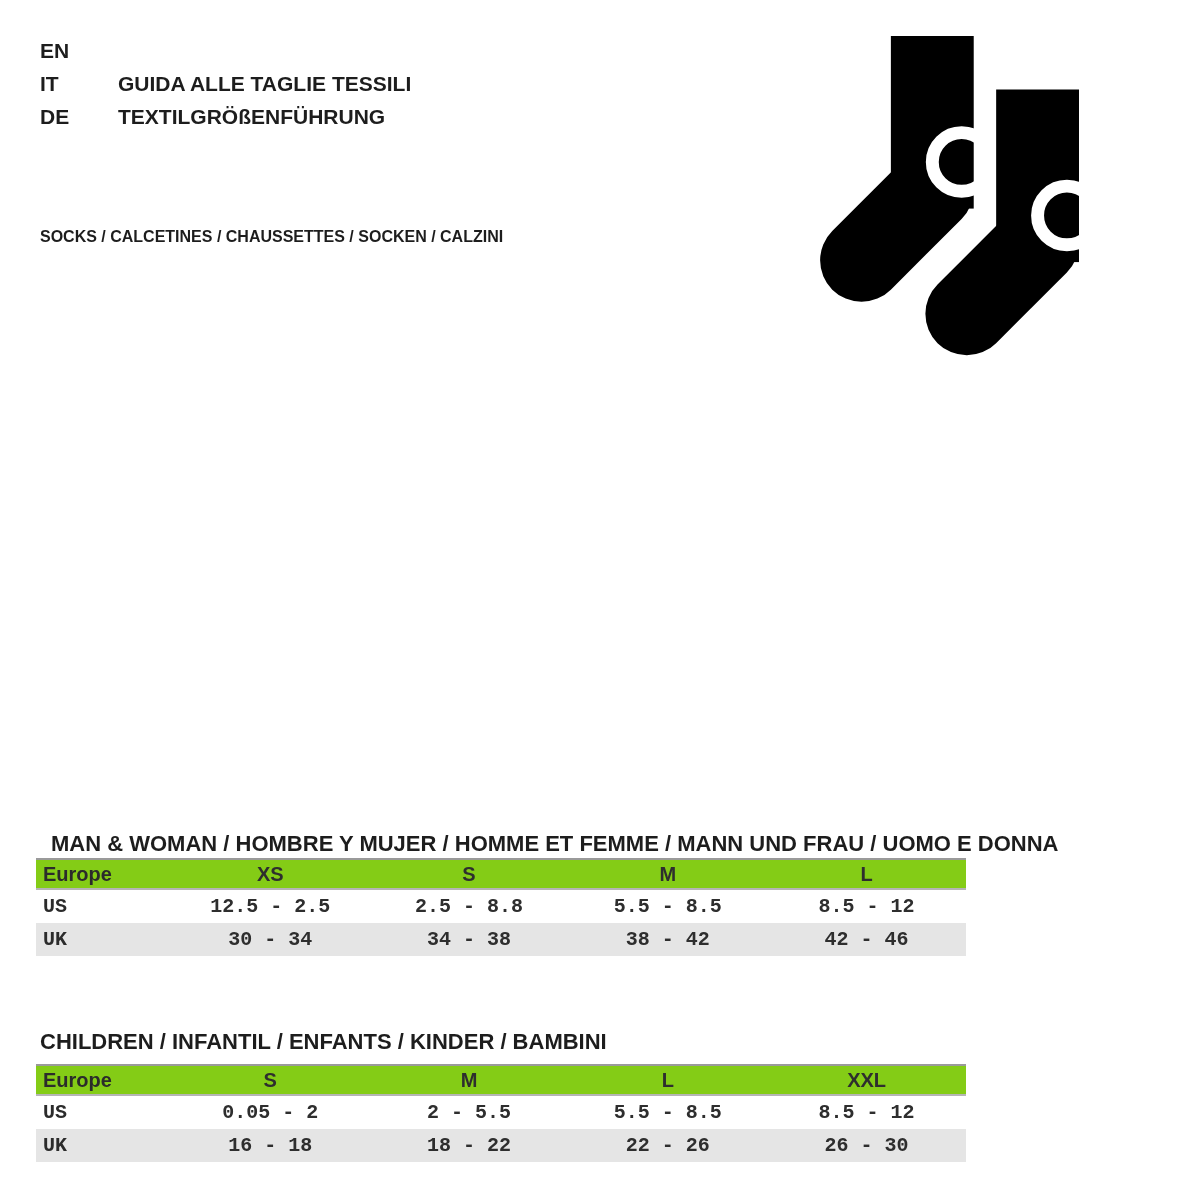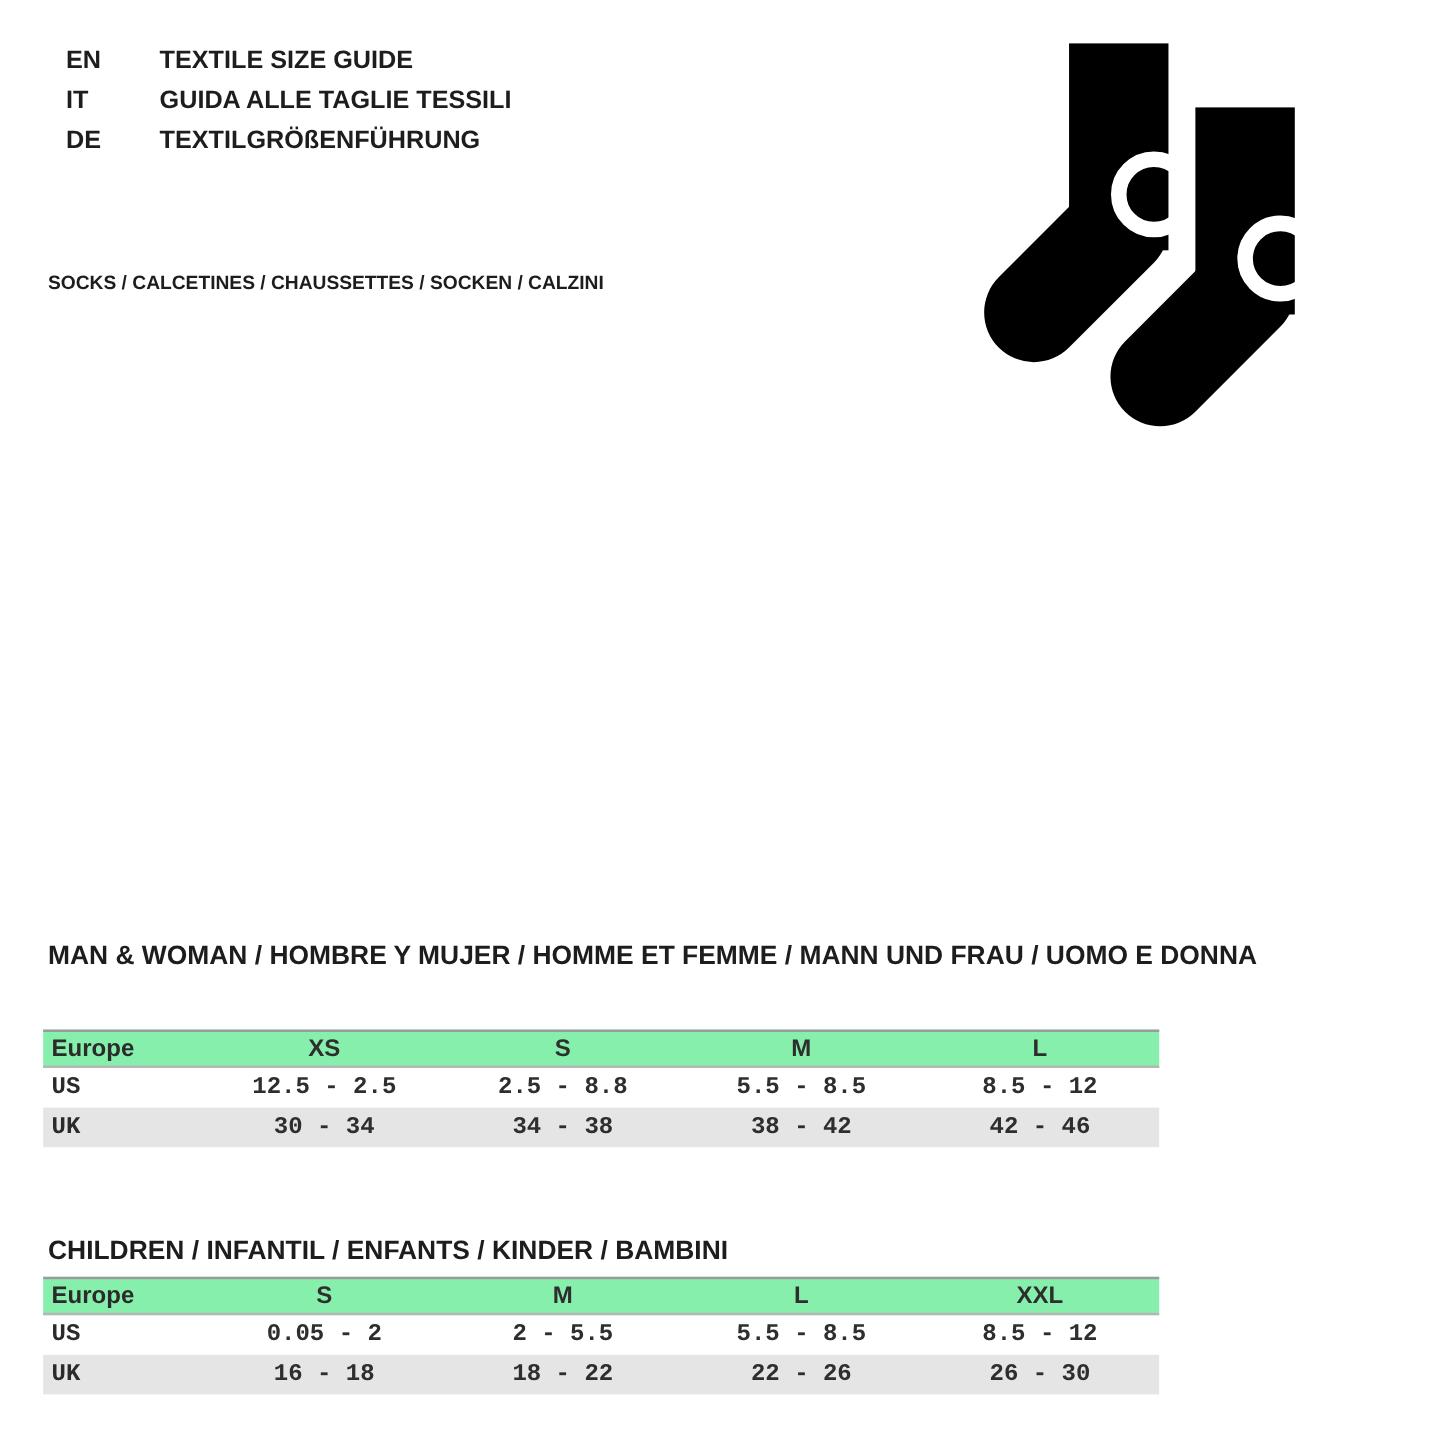--- a/index.html
+++ b/index.html
@@ -13,48 +13,48 @@
   }
   .page { position: absolute; inset: 0; width: 1200px; height: 1200px; }
 
   
   .lang-list { position: absolute; left: 40px; top: 34px; }
   .lang-row { display: flex; height: 33px; align-items: center; }
   .lang-code, .lang-label {
     font-size: 21px; font-weight: 700; color: #1d1d1d;
     letter-spacing: 0; white-space: nowrap; line-height: 33px;
   }
-  .lang-code { width: 78px; flex: 0 0 78px; margin-left: 15px; }
+  .lang-code { width: 78px; flex: 0 0 78px; }
 
   
   .category-line {
     position: absolute; left: 40px; top: 224px;
     font-size: 16px; font-weight: 700; color: #1d1d1d;
     line-height: 26px; white-space: nowrap;
   }
 
   
   .socks-icon-wrap { position: absolute; left: 820px; top: 36px; width: 285px; height: 321px; }
 
   
   .tbl-title {
     position: absolute; left: 40px;
     font-size: 22px; font-weight: 700; color: #1d1d1d;
     line-height: 24px; white-space: nowrap;
   }
-  #title-adult    { top: 784px; }
+  #title-adult    { top: 832px; margin-left: 11px; }
   #title-children { top: 1030px; }
 
   .size-table { position: absolute; left: 36px; width: 930px; }
   #table-adult    { top: 858px; }
   #table-children { top: 1064px; }
 
   .tr { display: flex; width: 100%; box-sizing: border-box; }
   .tr.thead {
-    background: #86efac;
+    background: #84cc16;
     border-top: 2px solid #9a9a9a;
     border-bottom: 2px solid #b5b5b5;
     height: 32px; align-items: center;
   }
   .tr.trow { height: 33px; align-items: center; font-family: Liberation Mono, monospace; }
   .tr.row-alt { background: #e5e5e5; }
 
   .td {
     flex: 0 0 21.375%; width: 21.375%;
     text-align: center;
@@ -68,21 +68,20 @@
   }
 </style>
 </head>
 <body>
 
 <div class="page">
 
   <div class="lang-list">
     <div class="lang-row">
       <span class="lang-code">EN</span>
-      <span class="lang-label">TEXTILE SIZE GUIDE</span>
     </div>
     <div class="lang-row">
       <span class="lang-code">IT</span>
       <span class="lang-label">GUIDA ALLE TAGLIE TESSILI</span>
     </div>
     <div class="lang-row">
       <span class="lang-code">DE</span>
       <span class="lang-label">TEXTILGRÖßENFÜHRUNG</span>
     </div>
   </div>

